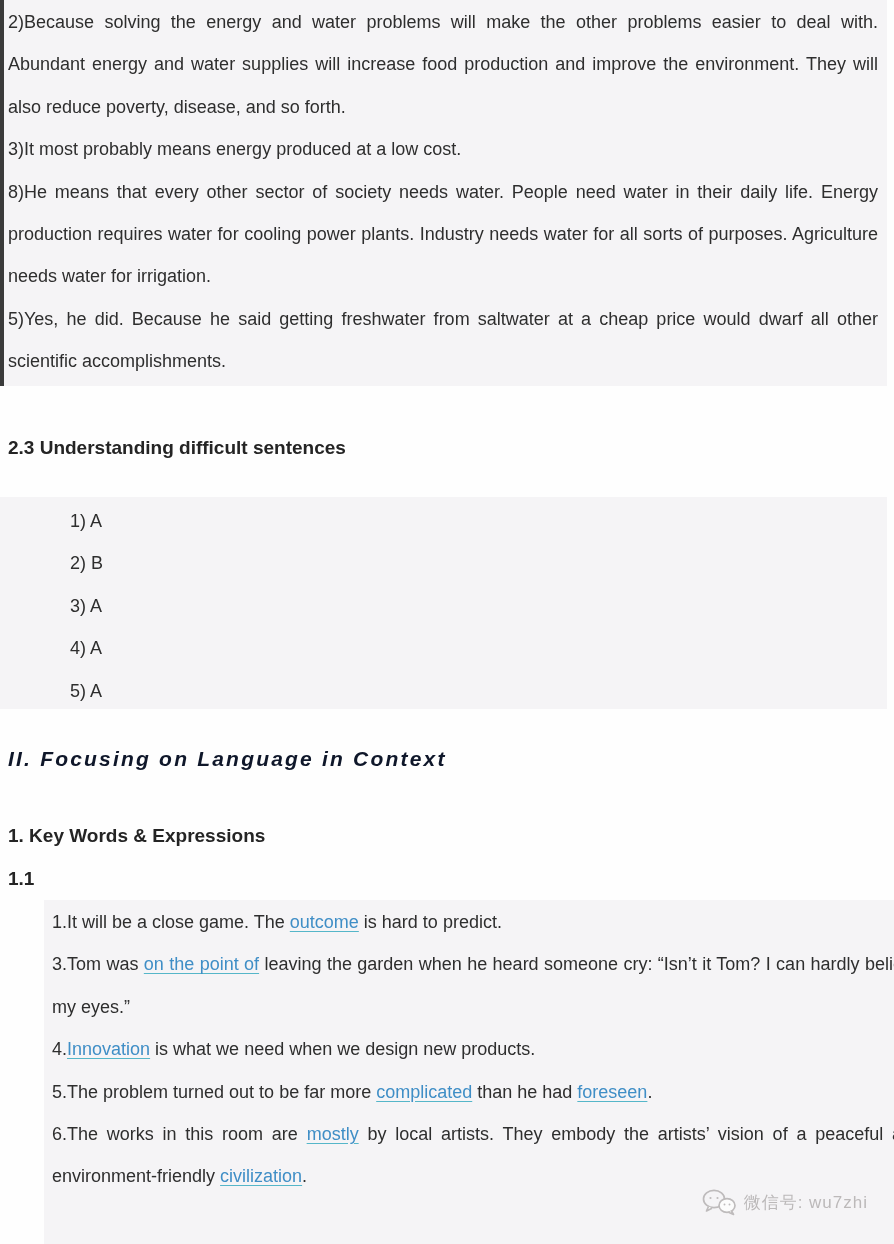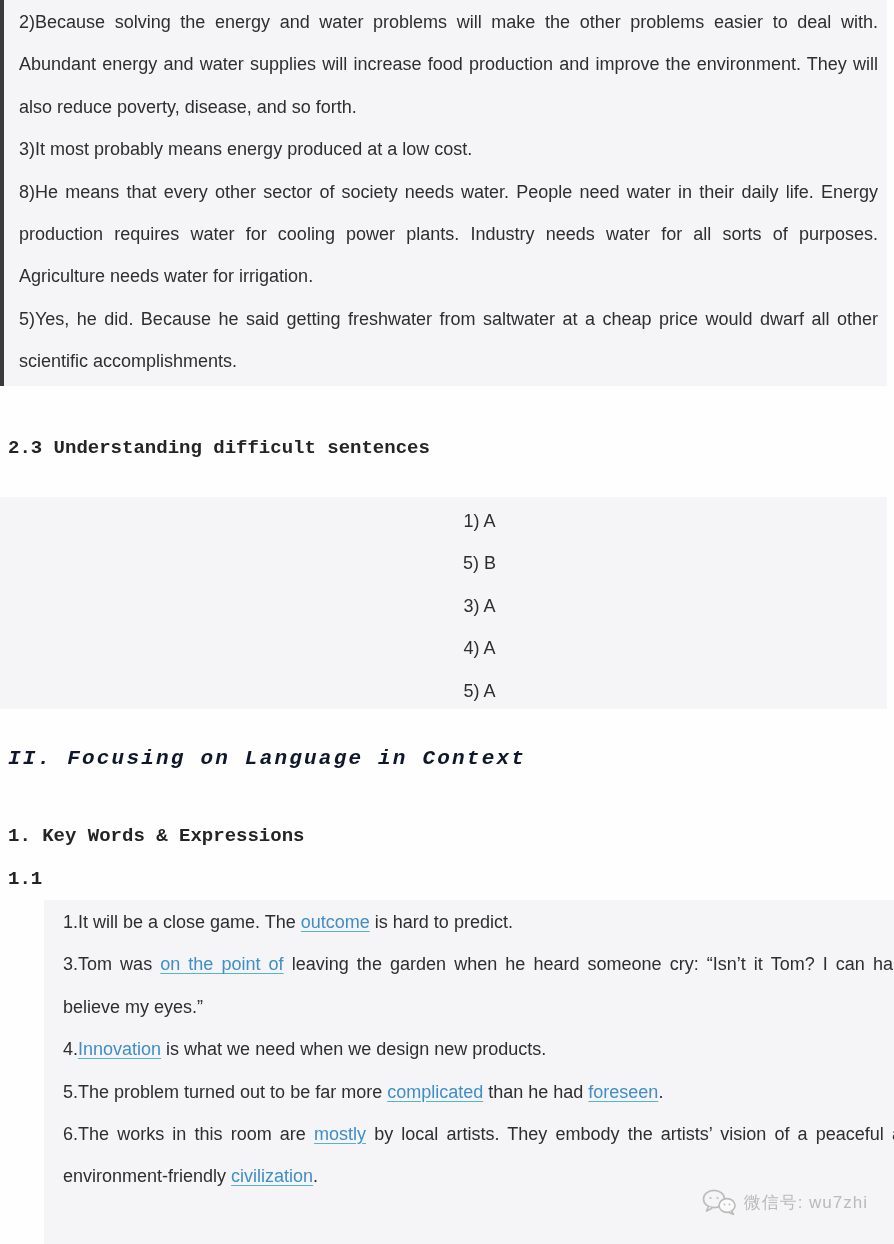--- a/index.html
+++ b/index.html
@@ -14,50 +14,49 @@
     background: #fefefe;
     font-family: "Liberation Sans", sans-serif;
     color: var(--text, #2e2e2e);
   }
   .gray-block {
     position: absolute;
     left: 0;
     width: 887px;
     background: var(--block-bg, #f5f4f6);
     box-sizing: border-box;
-    padding: 1px 9px 0 19px;
+    padding: 1px 9px 0 8px;
   }
   #comprehension-block { top: 0; height: 386px; }
   #mc-block            { top: 497px; height: 212px; padding-top: 3px; }
   #sentences-block     { top: 900px; height: 344px; margin-left: 44px; }
   .para {
     margin: 0;
     font-size: 18px;
     line-height: 42.4px;
     text-align: justify;
     color: var(--text, #2e2e2e);
   }
   .choice {
-    text-align: center;
+    text-align: left;
     padding-left: 62px;
   }
   .kw {
     color: var(--link, #3f8ec6);
     text-decoration: underline;
     text-decoration-color: var(--link-underline, #55b6c9);
     text-underline-offset: 3px;
   }
   .heading {
     position: absolute;
     left: 8px;
     font-weight: bold;
     font-size: 19px;
     color: #242424;
     white-space: nowrap;
-    font-family: Liberation Mono, monospace;
   }
   #heading-2-3   { top: 437px; }
   #heading-ii    { top: 747px; font-size: 21px; font-style: italic; letter-spacing: 2.2px; color: #0f172a; }
   #heading-keywords { top: 825px; text-align: right; }
   #heading-1-1   { top: 868px; }
   #scan-edge {
     position: absolute;
     left: 0; top: 0;
     width: 4px; height: 386px;
     background: #3a3a3a;
@@ -85,21 +84,21 @@
     <p class="para">8)He means that every other sector of society needs water. People need water in their daily life. Energy production requires water for cooling power plants. Industry needs water for all sorts of purposes. Agriculture needs water for irrigation.</p>
     <p class="para">5)Yes, he did. Because he said getting freshwater from saltwater at a cheap price would dwarf all other scientific accomplishments.</p>
   </div>
 
 <div id="scan-edge"></div>
 
 <div id="heading-2-3" class="heading">2.3 Understanding difficult sentences</div>
 
 <div id="mc-block" class="gray-block">
     <p class="para choice">1) A</p>
-    <p class="para choice">5) B</p>
+    <p class="para choice">2) B</p>
     <p class="para choice">3) A</p>
     <p class="para choice">4) A</p>
     <p class="para choice">5) A</p>
   </div>
 
 <div id="heading-ii" class="heading">II. Focusing on Language in Context</div>
 
 <div id="heading-keywords" class="heading">1. Key Words &amp; Expressions</div>
 
 <div id="heading-1-1" class="heading">1.1</div>

